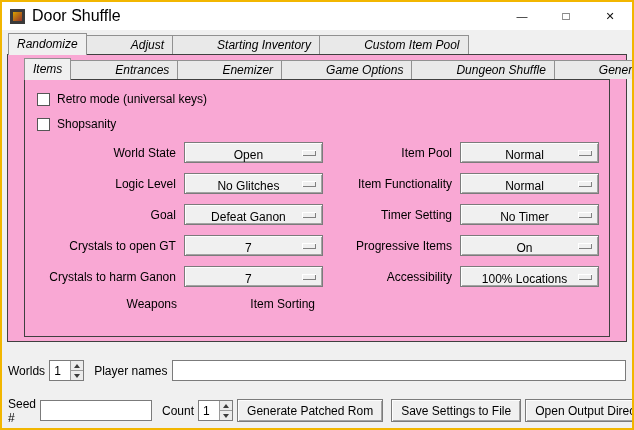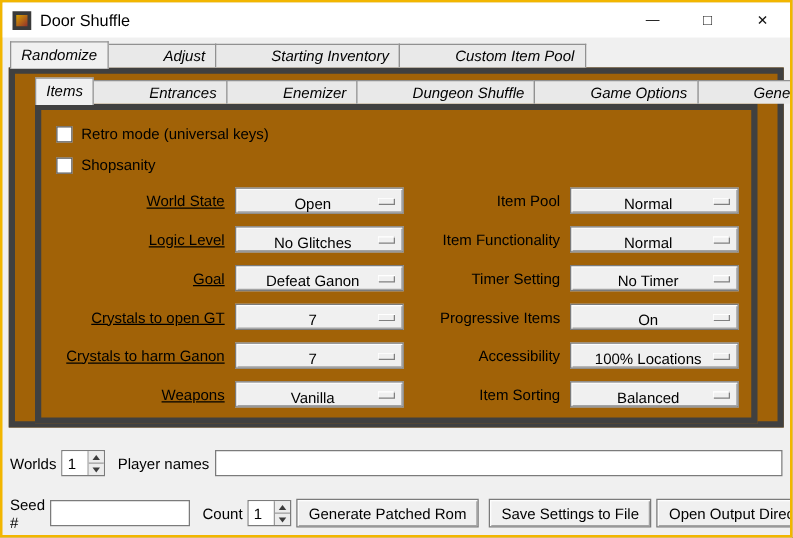--- a/index.html
+++ b/index.html
@@ -12,43 +12,43 @@
     font-size:12px;
     display:flex; flex-direction:column;
     overflow:hidden;
     position:relative;
   }
   
   .titlebar { height:28px; background:#ffffff; display:flex; align-items:center; padding-left:8px; flex:none; }
   .app-icon { width:15px; height:15px; margin-right:7px; background:#3a3a3a; position:relative; flex:none; }
   .app-icon::after { content:""; position:absolute; left:3px; top:3px; right:3px; bottom:3px;
     background:linear-gradient(135deg,#d8a100 0%,#93312b 100%); }
-  .title-text { font-size:13px; }
+  .title-text { font-size:16px; }
   .win-controls { margin-left:auto; display:flex; height:100%; }
   .win-btn { width:44px; height:100%; display:flex; align-items:center; justify-content:center;
     font-size:11px; color:#111; cursor:default; }
   .win-btn.max { font-size:12px; }
   
   .tabs-row { display:flex; align-items:flex-end; position:relative; z-index:2; }
   .main-tabs { padding-left:6px; margin-top:3px; }
   .sub-tabs { padding-left:16px; margin-top:3px; }
   .tab { border:1px solid #919191; border-bottom:none; background:#e9e9e9;
     padding:0 8px; height:19px; display:flex; align-items:center; white-space:nowrap;font-style:italic; }
   .tab + .tab { margin-left:-1px;padding-left:44px; }
   .tab.active { background:#f0f0f0; height:22px; margin-bottom:-1px; padding-bottom:1px;
     position:relative; z-index:3; }
-  .pane { border:5px solid #404040; background:#a16207; }
+  .pane { border:1px solid #404040; background:#f9a8d4; }
   .outer-pane { margin:0 5px; flex:1; display:flex; flex-direction:column; min-height:0; }
   .inner-pane { margin:0 16px 4px; flex:1; padding:6px 10px 8px; }
   
   .checkbox-row { display:flex; align-items:center; gap:7px; margin:6px 0 11px 2px; }
   .checkbox-icon { width:13px; height:13px; background:#ffffff; border:1px solid #565656; flex:none; }
   .settings-grid { display:flex; flex-direction:column; gap:10px; margin-top:9px; }
   .settings-row { display:flex; align-items:center; }
-  .lbl-left { width:150px; text-align:right; padding-right:8px; white-space:nowrap;text-decoration:underline; }
+  .lbl-left { width:150px; text-align:right; padding-right:8px; white-space:nowrap; }
   .lbl-right { width:130px; text-align:right; padding-right:8px; margin-left:8px; white-space:nowrap; }
   .dd { width:140px; height:21px; position:relative; display:flex; align-items:flex-end; justify-content:center;
     background:#f0f0f0; border:1px solid #7b7b7b;
     box-shadow:inset 1px 1px 0 #fdfdfd, inset -1px -1px 0 #a3a3a3; cursor:default; }
   .dd-value { padding-right:10px; }
   .dd-ind { position:absolute; right:6px; top:50%; margin-top:-3px; width:14px; height:6px;
     background:#f0f0f0; box-shadow:inset 1px 1px 0 #ffffff, inset -1px -1px 0 #808080; }
   
   .bottom-area { flex:none; padding:5px 6px 6px; display:flex; flex-direction:column; gap:5px; }
   .bottom-row { display:flex; align-items:center; gap:4px; height:23px;margin-top:12px; }
@@ -97,22 +97,22 @@
     <div class="tab">Starting Inventory</div>
     <div class="tab">Custom Item Pool</div>
   </div>
 
   <div class="pane outer-pane">
 
     <div class="tabs-row sub-tabs">
       <div class="tab active">Items</div>
       <div class="tab">Entrances</div>
       <div class="tab">Enemizer</div>
+      <div class="tab">Game Options</div>
       <div class="tab">Dungeon Shuffle</div>
-      <div class="tab">Game Options</div>
       <div class="tab">Generation Setup</div>
     </div>
 
     <div class="pane inner-pane">
 
       <div class="checkbox-row">
         <div class="checkbox-icon"></div>
         <span>Retro mode (universal keys)</span>
       </div>
       <div class="checkbox-row">
@@ -182,29 +182,21 @@
           </div>
           <div class="lbl-right">Accessibility</div>
           <div class="dd">
             <span class="dd-value">100% Locations</span>
             <span class="dd-ind"></span>
           </div>
         </div>
 
         <div class="settings-row">
           <div class="lbl-left">Weapons</div>
-          <div class="dd">
-            <span class="dd-value">Vanilla</span>
-            <span class="dd-ind"></span>
-          </div>
           <div class="lbl-right">Item Sorting</div>
-          <div class="dd">
-            <span class="dd-value">Balanced</span>
-            <span class="dd-ind"></span>
-          </div>
         </div>
 
       </div>
     </div>
   </div>
 
   <div class="bottom-area">
 
     <div class="bottom-row">
       <span>Worlds</span>

